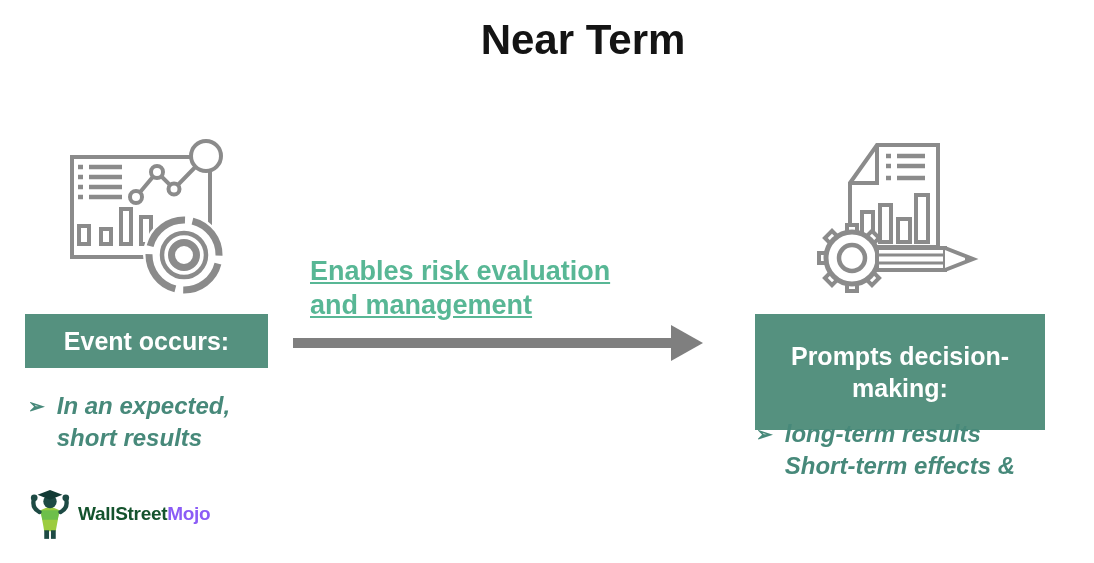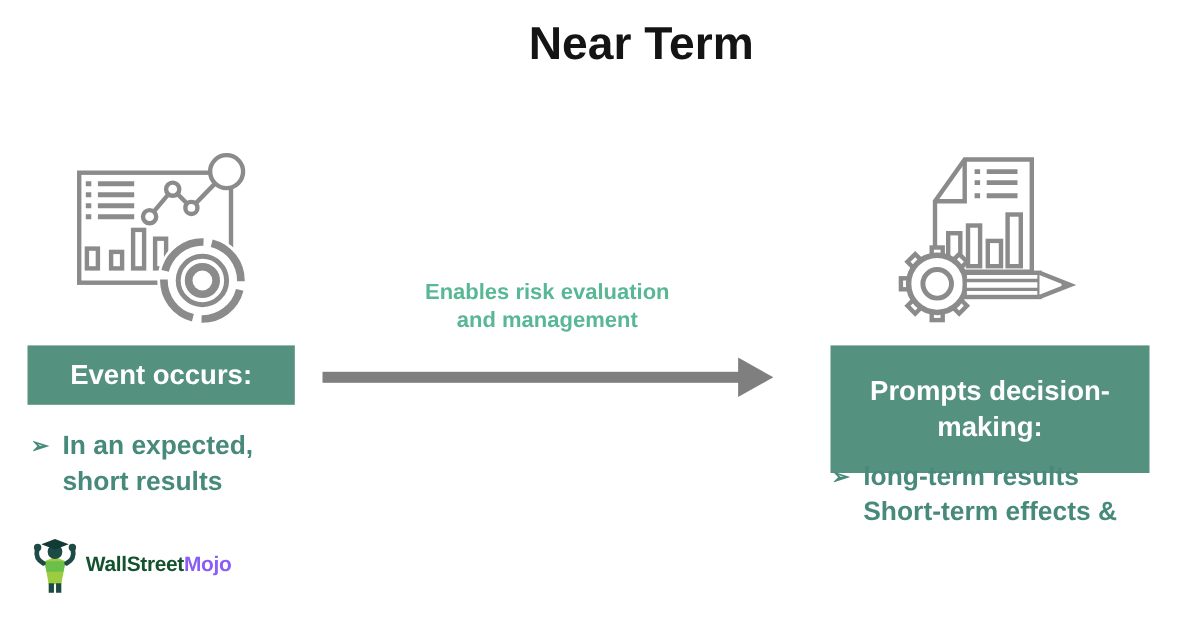--- a/index.html
+++ b/index.html
@@ -13,33 +13,33 @@
   }
   .icon-svg{position:absolute;}
   .green-box{
     position:absolute;background:#55917F;color:#ffffff;font-weight:700;
     display:flex;align-items:center;justify-content:center;text-align:center;
     font-size:25px;line-height:1.3;
   }
   .box-left{left:25px;top:314px;width:243px;height:54px;}
   .box-right{left:755px;top:314px;width:290px;height:116px;}
   .connector-label{
-    position:absolute;left:310px;top:254px;width:375px;text-align:center;
-    color:#58B795;font-weight:700;font-size:20px;line-height:1.26;
+    position:absolute;left:310px;top:254px;width:375px;
+    color:#58B795;font-weight:700;font-size:27px;line-height:1.26;text-decoration:underline;
   }
   .connector-label span{display:block;}
   .arrow-svg{position:absolute;left:293px;top:320px;}
   .bullet{
     position:absolute;display:flex;gap:12px;color:#47897A;font-weight:700;
     font-size:24px;line-height:1.33;
   }
   .bullet .marker{font-size:20px;line-height:1.6;color:#47897A;}
   .bullet-left{left:28px;top:390px;width:270px;}
   .bullet-right{left:756px;top:418px;width:310px;}
-  .bullet .lines span{display:block;}
+  .bullet .lines span{display:block;font-style:italic;}
   .logo{
     position:absolute;left:28px;top:487px;display:flex;align-items:center;gap:6px;
   }
   .logo-text{font-size:19px;font-weight:700;letter-spacing:-0.3px;}
   .brand-navy{color:#14532d;}
   .brand-teal{color:#8b5cf6;}
 </style>
 </head>
 <body>
 

